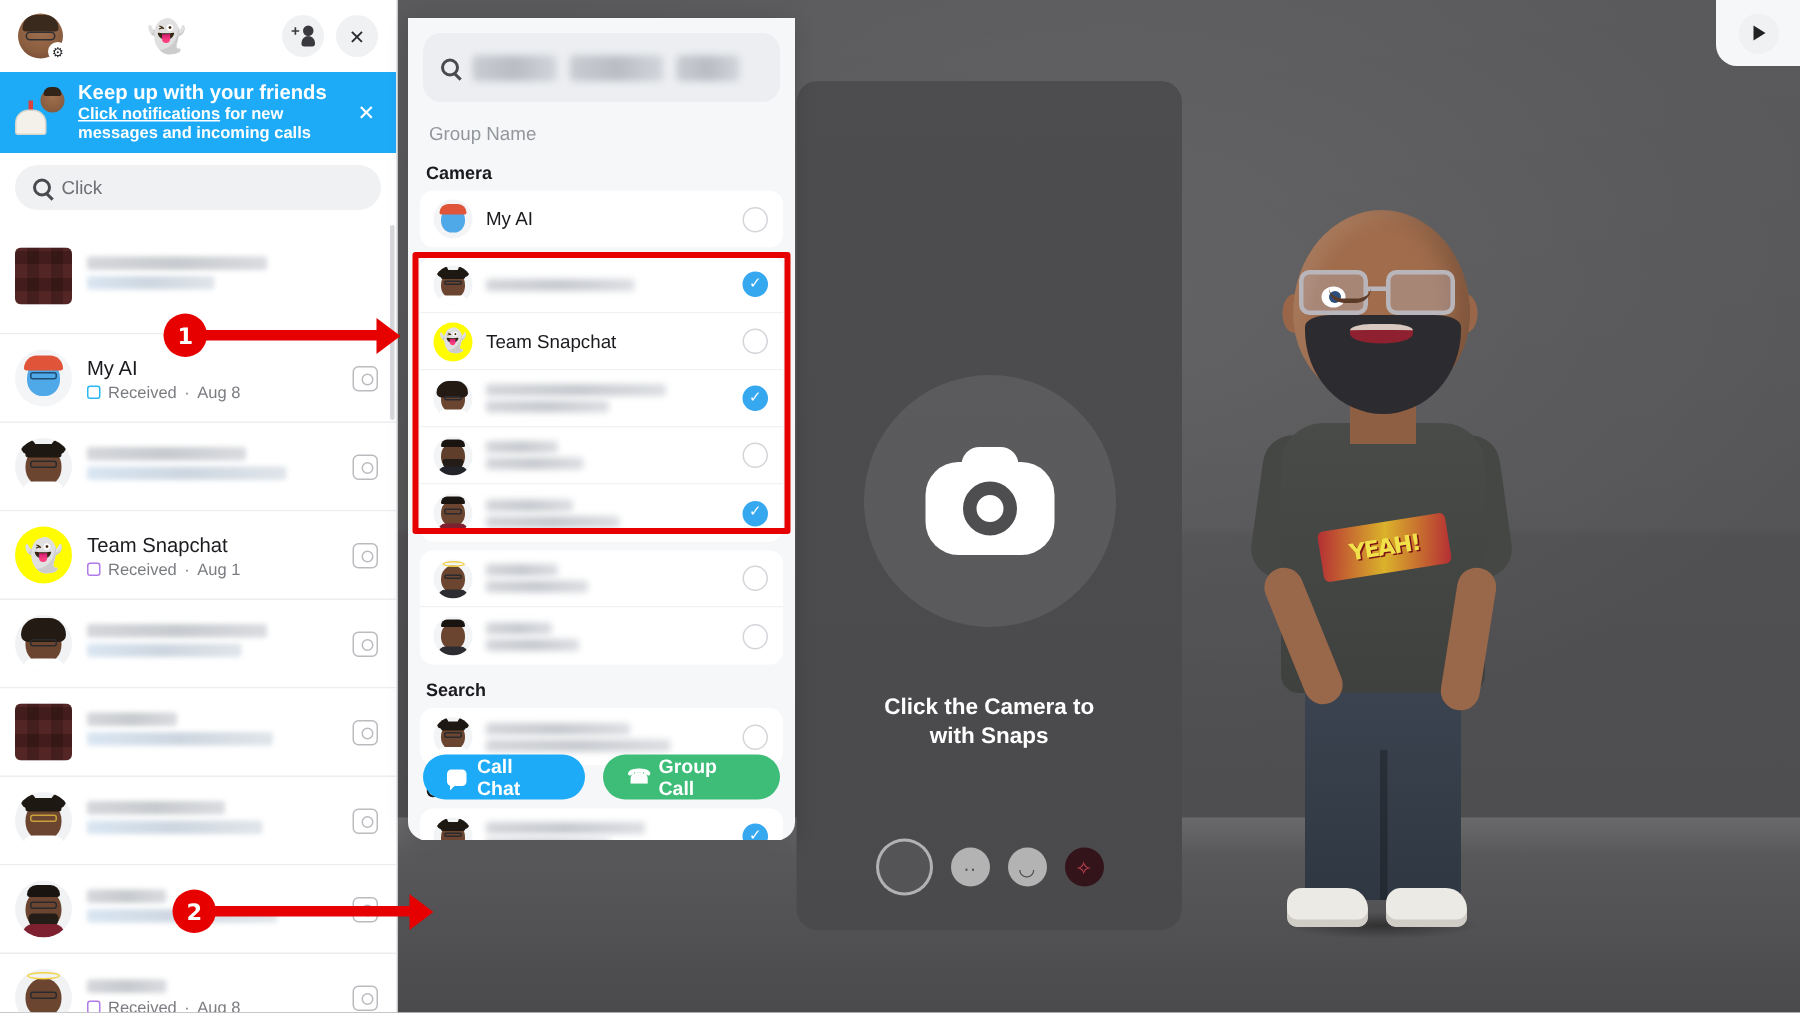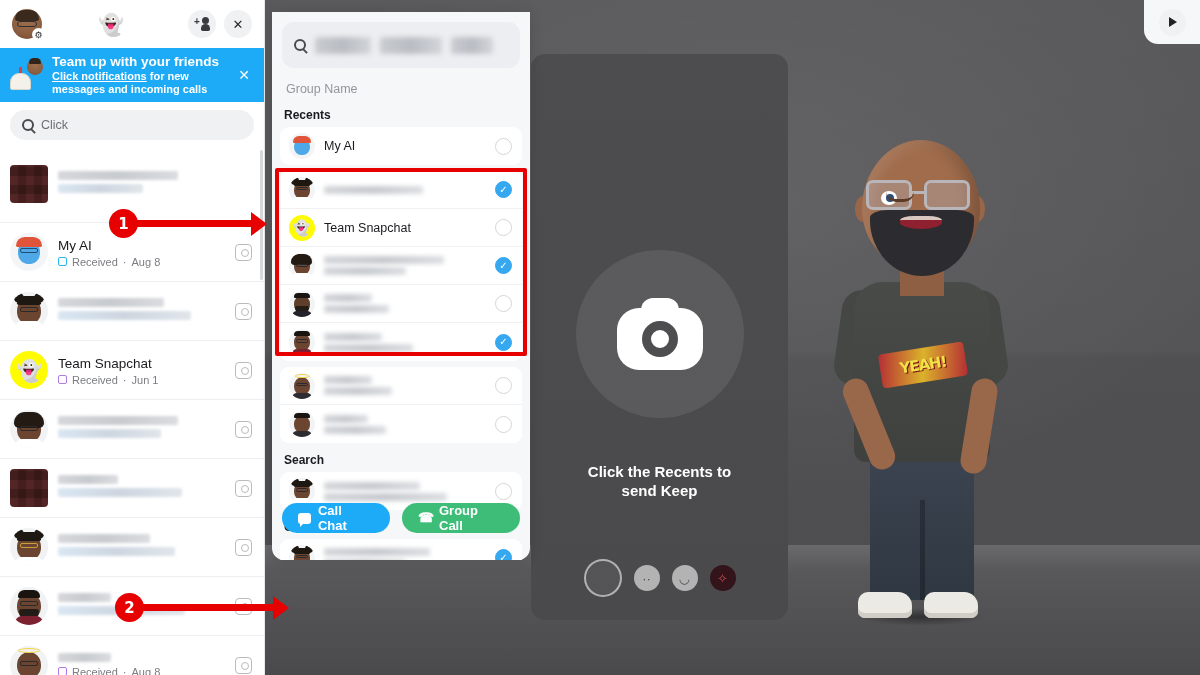--- a/index.html
+++ b/index.html
@@ -327,22 +327,22 @@
 
   <div class="camera-panel">
     <div class="cam-circle">
       <div class="cam-glyph">
         <div class="cam-hump"></div>
         <div class="cam-body"></div>
         <div class="cam-ring"></div>
       </div>
     </div>
     <div class="cam-caption">
-      <div>Click the Recents to</div>
-      <div>send Keep</div>
+      <div>Click the Camera to</div>
+      <div>with Snaps</div>
     </div>
     <div class="cam-tools">
       <div class="shutter"></div>
       <div class="lens-thumb">··</div>
       <div class="lens-thumb">◡</div>
       <div class="lens-thumb dark">✧</div>
     </div>
   </div>
 
   <div class="play-chip">
@@ -376,21 +376,21 @@
     </div>
 
     <div class="banner">
       <div class="banner-icon">
         <div class="mailbox-flag"></div>
         <div class="mailbox"></div>
         <div class="mailbox-head"></div>
         <div class="mailbox-hair"></div>
       </div>
       <div class="banner-text">
-        <div class="banner-title">Team up with your friends</div>
+        <div class="banner-title">Keep up with your friends</div>
         <div class="banner-sub"><u>Click notifications</u><span> for new messages and incoming calls</span></div>
       </div>
       <div class="banner-close">
         <span>✕</span>
       </div>
     </div>
 
     <div class="search-wrap">
       <div class="search-box">
         <div class="search-mag"></div>
@@ -445,21 +445,21 @@
       <div class="chat-row">
         <div class="av ghost">
             <span>👻</span>
           </div>
         <div class="chat-meta">
           <div class="chat-name">Team Snapchat</div>
           <div class="chat-sub">
             <span class="sub-sq purple"></span>
             <span class="sub-txt">Received</span>
             <span class="sub-txt">·</span>
-            <span class="sub-txt">Jun 1</span>
+            <span class="sub-txt">Aug 1</span>
           </div>
         </div>
         <div class="cam-mini"></div>
       </div>
 
       <div class="chat-row">
         <div class="av">
           <div class="face" style="background:#6b452f"></div>
           <div class="hair" style="left:4px;top:2px;width:30px;height:16px;background:#231a13;border-radius:14px 14px 6px 6px"></div>
           <div class="specs" style="left:10px;top:16px"></div>
@@ -543,21 +543,21 @@
         <div class="m-tokens">
           <div class="tok" style="width:56px"></div>
           <div class="tok" style="width:62px"></div>
           <div class="tok" style="width:42px"></div>
         </div>
       </div>
     </div>
 
     <div class="m-groupname">Group Name</div>
 
-    <div class="m-section">Recents</div>
+    <div class="m-section">Camera</div>
     <div class="m-card">
       <div class="m-row">
         <div class="m-av">
           <div class="m-myaiface"></div>
           <div class="m-myaihair"></div>
         </div>
         <div class="m-label">
           <div class="m-name">My AI</div>
         </div>
         <div class="m-check"></div>

